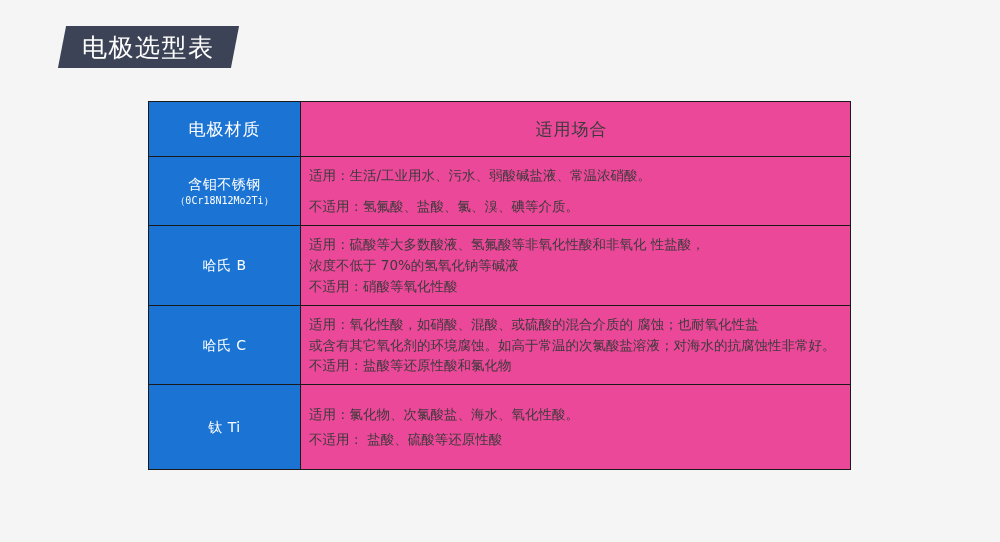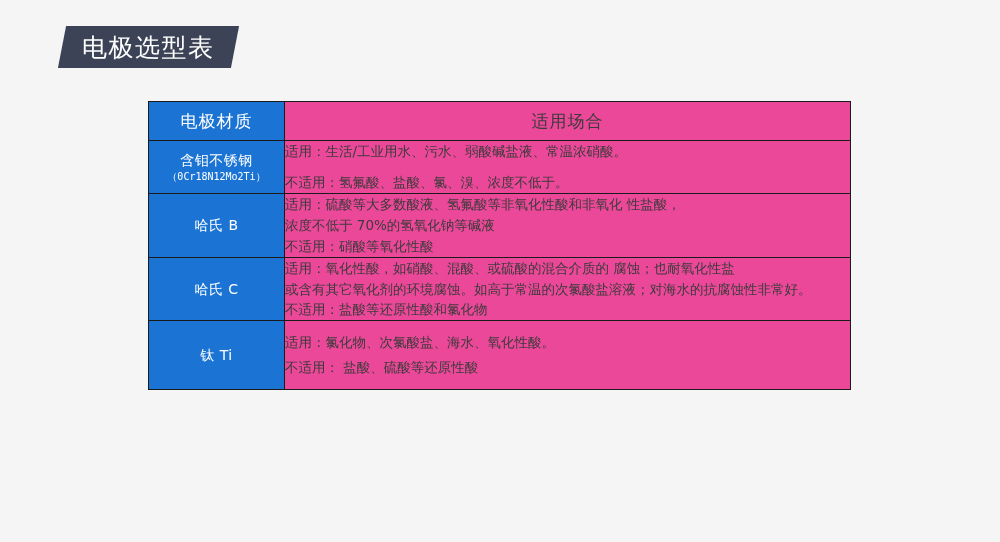--- a/index.html
+++ b/index.html
@@ -48,21 +48,21 @@
   }
   table.spec-table {
     border-collapse: collapse;
     width: 703px;
     table-layout: fixed;
     background: #f5f5f5;
   }
   table.spec-table td {
     border: 1px solid #1a1a1a;
     vertical-align: middle;
-    padding: 0;
+    padding: 8px;
   }
   
   td.mat {
     width: 135px;
     background: #1b74d4;
     color: #ffffff;
     text-align: center;
     font-size: 14px;
     line-height: 1.45;
     padding: 4px 2px;
@@ -134,21 +134,21 @@
         <td class="use head">适用场合</td>
       </tr>
 
       <tr class="row-0">
         <td class="mat">
           <span class="mat-name">含钼不锈钢</span>
           <span class="mat-code">（0Cr18N12Mo2Ti）</span>
         </td>
         <td class="use loose">
           <span class="ln">适用：生活/工业用水、污水、弱酸碱盐液、常温浓硝酸。</span>
-          <span class="ln">不适用：氢氟酸、盐酸、氯、溴、浓度不低于。</span>
+          <span class="ln">不适用：氢氟酸、盐酸、氯、溴、碘等介质。</span>
         </td>
       </tr>
 
       <tr class="row-1">
         <td class="mat">
           <span class="mat-name">哈氏 B</span>
         </td>
         <td class="use">
           <span class="ln">适用：硫酸等大多数酸液、氢氟酸等非氧化性酸和非氧化 性盐酸，</span>
           <span class="ln">浓度不低于 70%的氢氧化钠等碱液</span>

